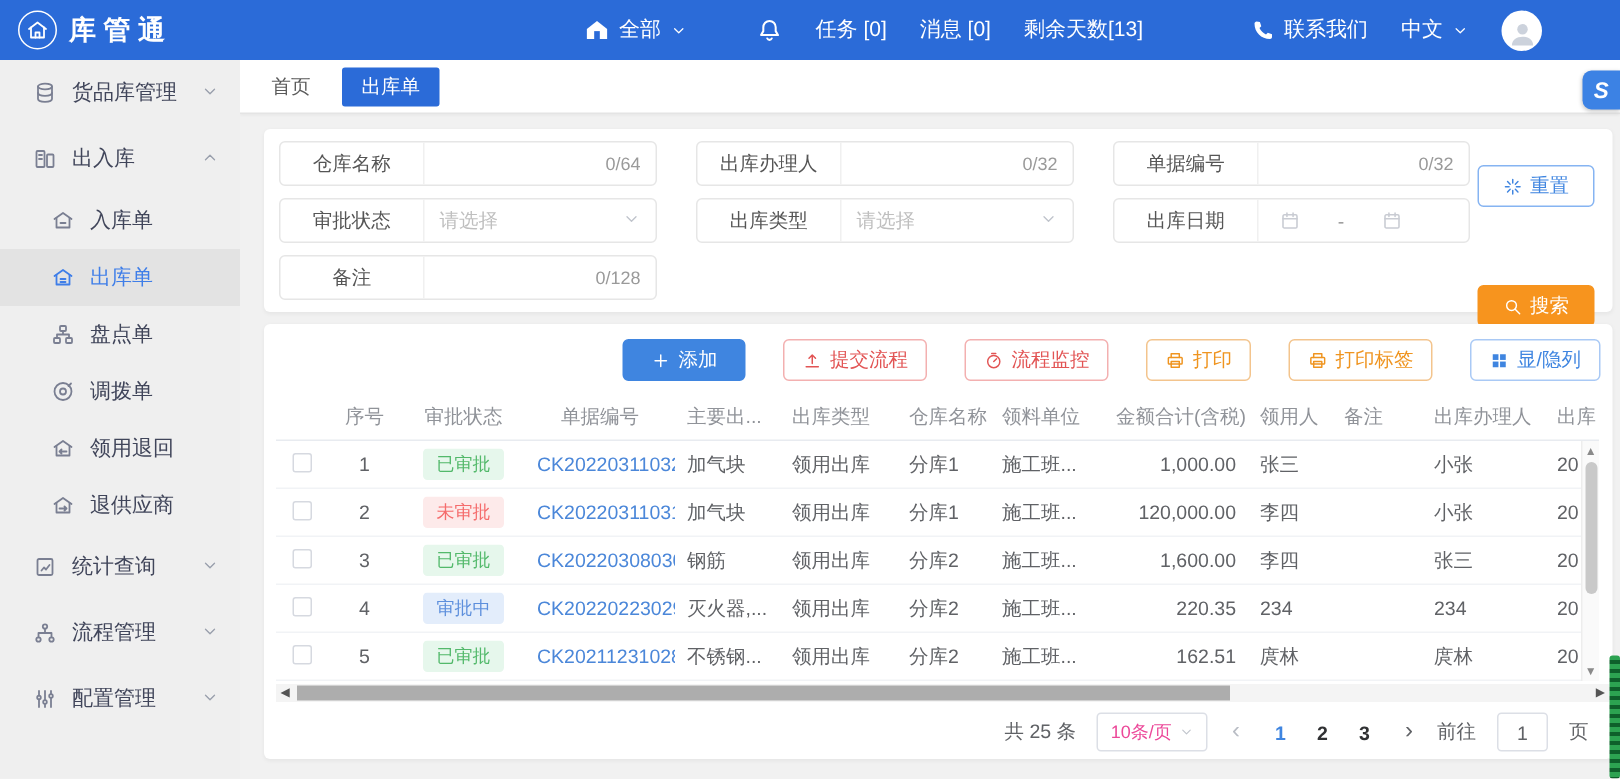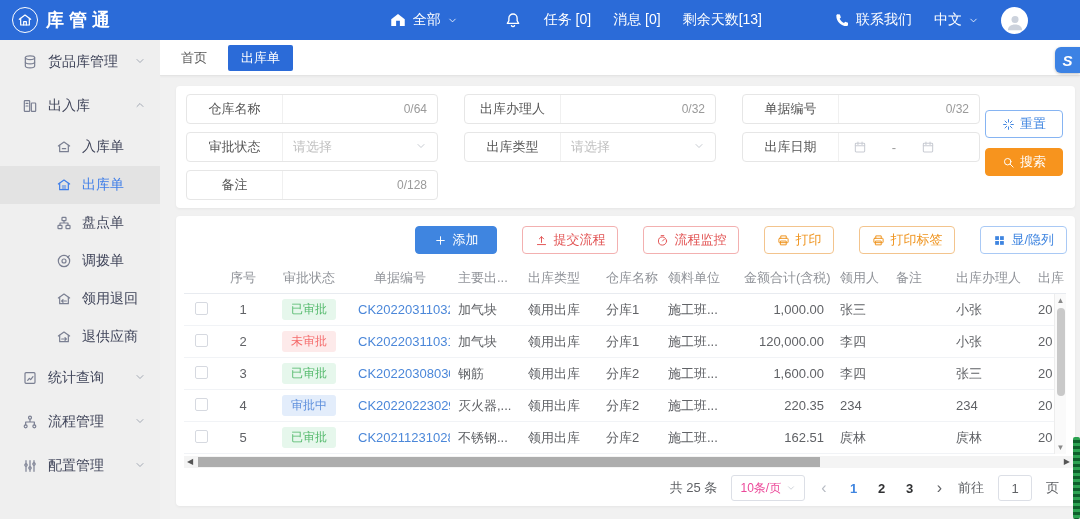--- a/index.html
+++ b/index.html
@@ -25,21 +25,21 @@
   .avatar svg { width:20px; height:20px; color:#ccd2dc; margin-top:3px; }
 
   
   .app { display:flex; height:479px; }
 
   
   .sidebar { width:160px; background:#efefef; flex:none; padding-top:0; overflow:hidden; }
   .side-item { height:44px; display:flex; align-items:center; gap:10px; padding-left:22px; padding-right:14px; font-size:14px; color:#40455a; cursor:pointer; }
   .side-item .ic { color:#7a7f92; }
   .side-item .ic svg { width:16px; height:16px; }
-  .side-sub { height:38px; padding-left:56px; }
+  .side-sub { height:38px; padding-left:34px; }
   .side-sub.active { background:#e3e3e3; color:#3f7ee8; }
   .side-sub.active .ic { color:#3f7ee8; }
   .chev { margin-left:auto; color:#9aa0ad; }
   .chev svg { width:12px; height:12px; }
 
   
   .main { flex:1; display:flex; flex-direction:column; background:#f1f1f1; position:relative; overflow:hidden; }
   .tabbar { height:36px; background:#fff; display:flex; align-items:center; gap:8px; padding-left:8px; border-bottom:1px solid #e4e4e4; box-shadow:0 1px 2px rgba(0,0,0,.04); }
   .tab { height:26px; padding:0 13px; font-size:13px; display:flex; align-items:center; color:#5a5a5a; border-radius:2px; cursor:pointer; }
   .tab.active { background:#2b6bd8; color:#fff; }
@@ -61,21 +61,21 @@
   .f-chev svg { width:12px; height:12px; }
   .f-cal { color:#c9ccd3; display:inline-flex; }
   .f-cal svg { width:14px; height:14px; }
   .f-dash { color:#9a9a9a; margin:0 auto; }
   .f-date .f-cal.second { margin-right:34px; }
   .f-date .f-cal.first { margin-left:4px; }
   .search-btns { position:absolute; right:12px; top:24px; display:flex; flex-direction:column; gap:10px; }
   .search-btns button { width:78px; height:28px; border-radius:4px; font-size:13px; display:flex; align-items:center; justify-content:center; gap:5px; cursor:pointer; font-family:inherit; }
   .search-btns button svg { width:13px; height:13px; }
   .btn-reset { background:#fff; border:1px solid #86b4f2; color:#3f85e0; }
-  .btn-search { background:#f7941e; border:1px solid #f7941e; color:#fff; }
+  .btn-search { background:#f7941e; border:1px solid #f7941e; color:#fff;margin-top:42px; }
 
   
   .table-card { margin-top:8px; padding:8px 0 0 8px; height:290px; position:relative; overflow:hidden; }
   .toolbar { display:flex; justify-content:flex-end; gap:25px; padding:2px 8px 8px 0; }
   .tb-btn { height:28px; padding:0 12px; border-radius:4px; font-size:13px; display:inline-flex; align-items:center; gap:5px; background:#fff; cursor:pointer; font-family:inherit; white-space:nowrap; }
   .tb-btn svg { width:13px; height:13px; }
   .tb-btn.primary { background:#3f85e0; border:1px solid #3f85e0; color:#fff; padding:0 18px; }
   .tb-btn.danger-outline { border:1px solid #f3b0b0; color:#e25454; }
   .tb-btn.warning-outline { border:1px solid #f3c48d; color:#ef941f; }
   .tb-btn.primary-outline { border:1px solid #a9c9f5; color:#3f85e0; }

